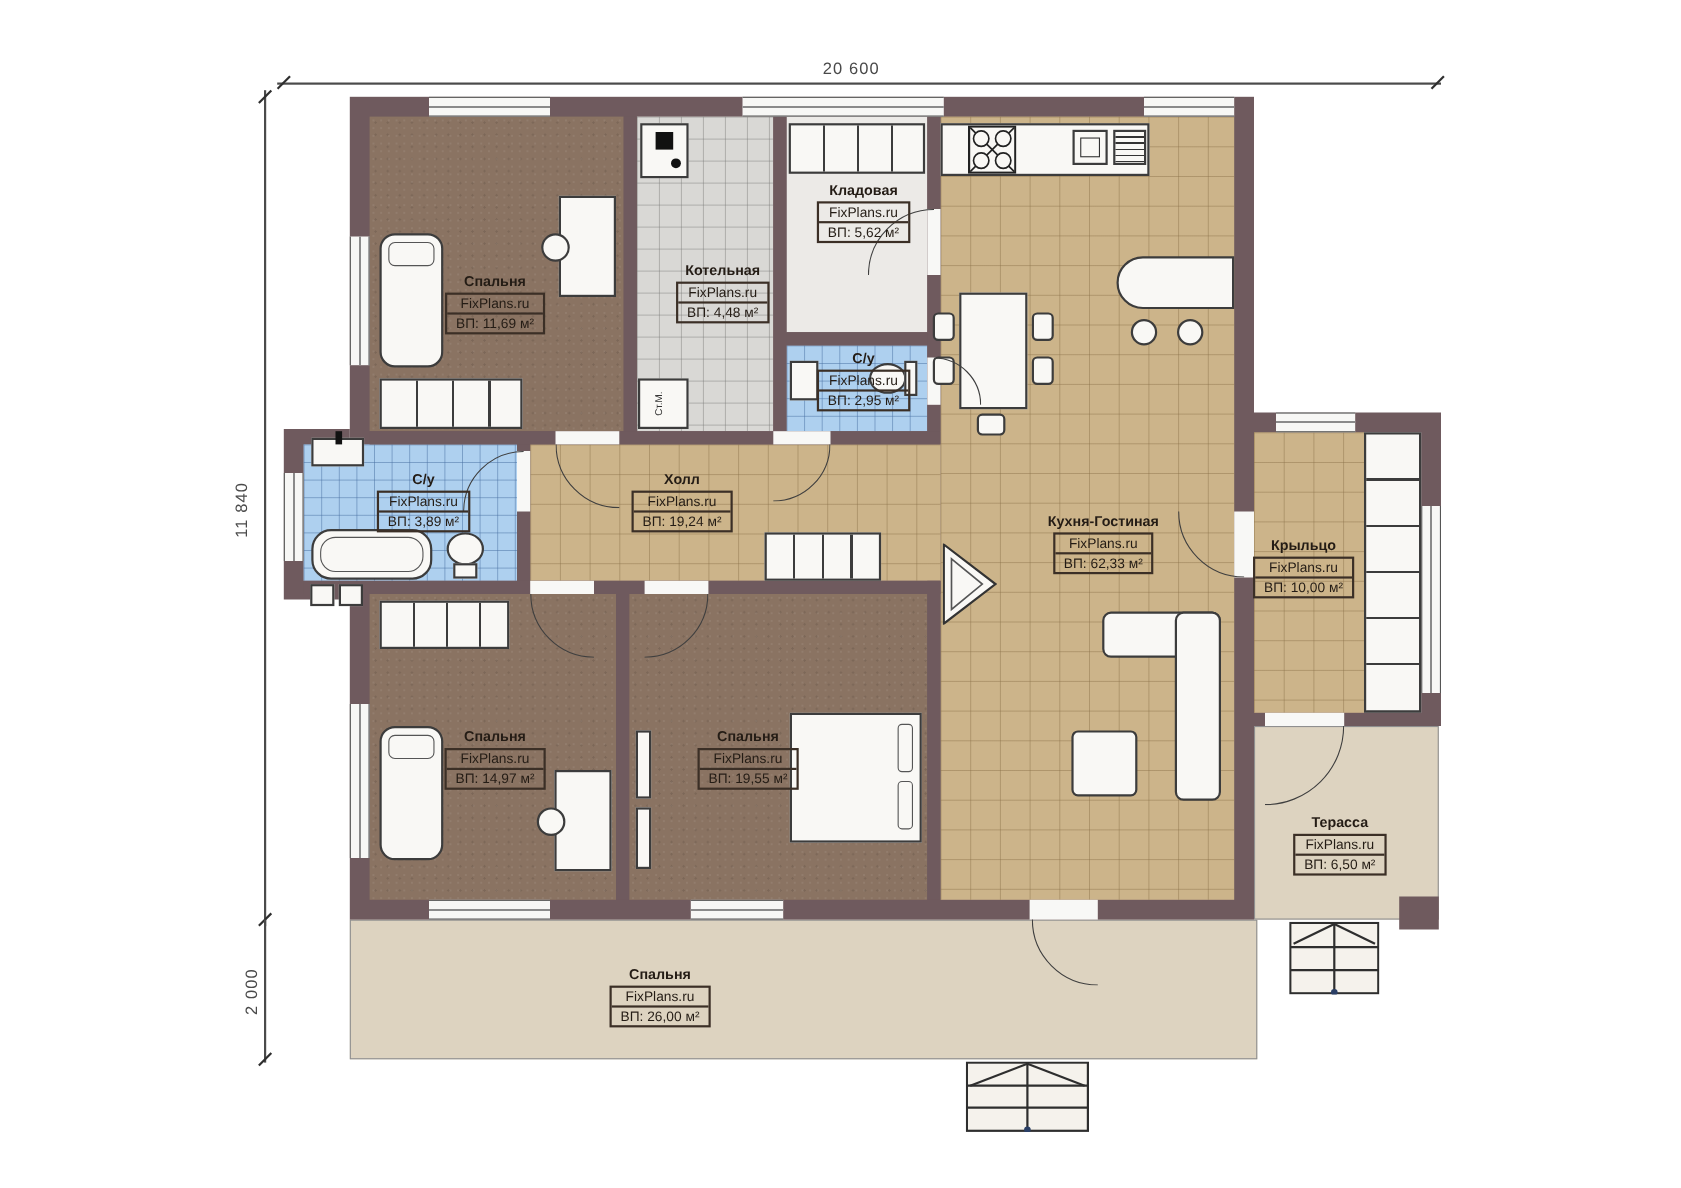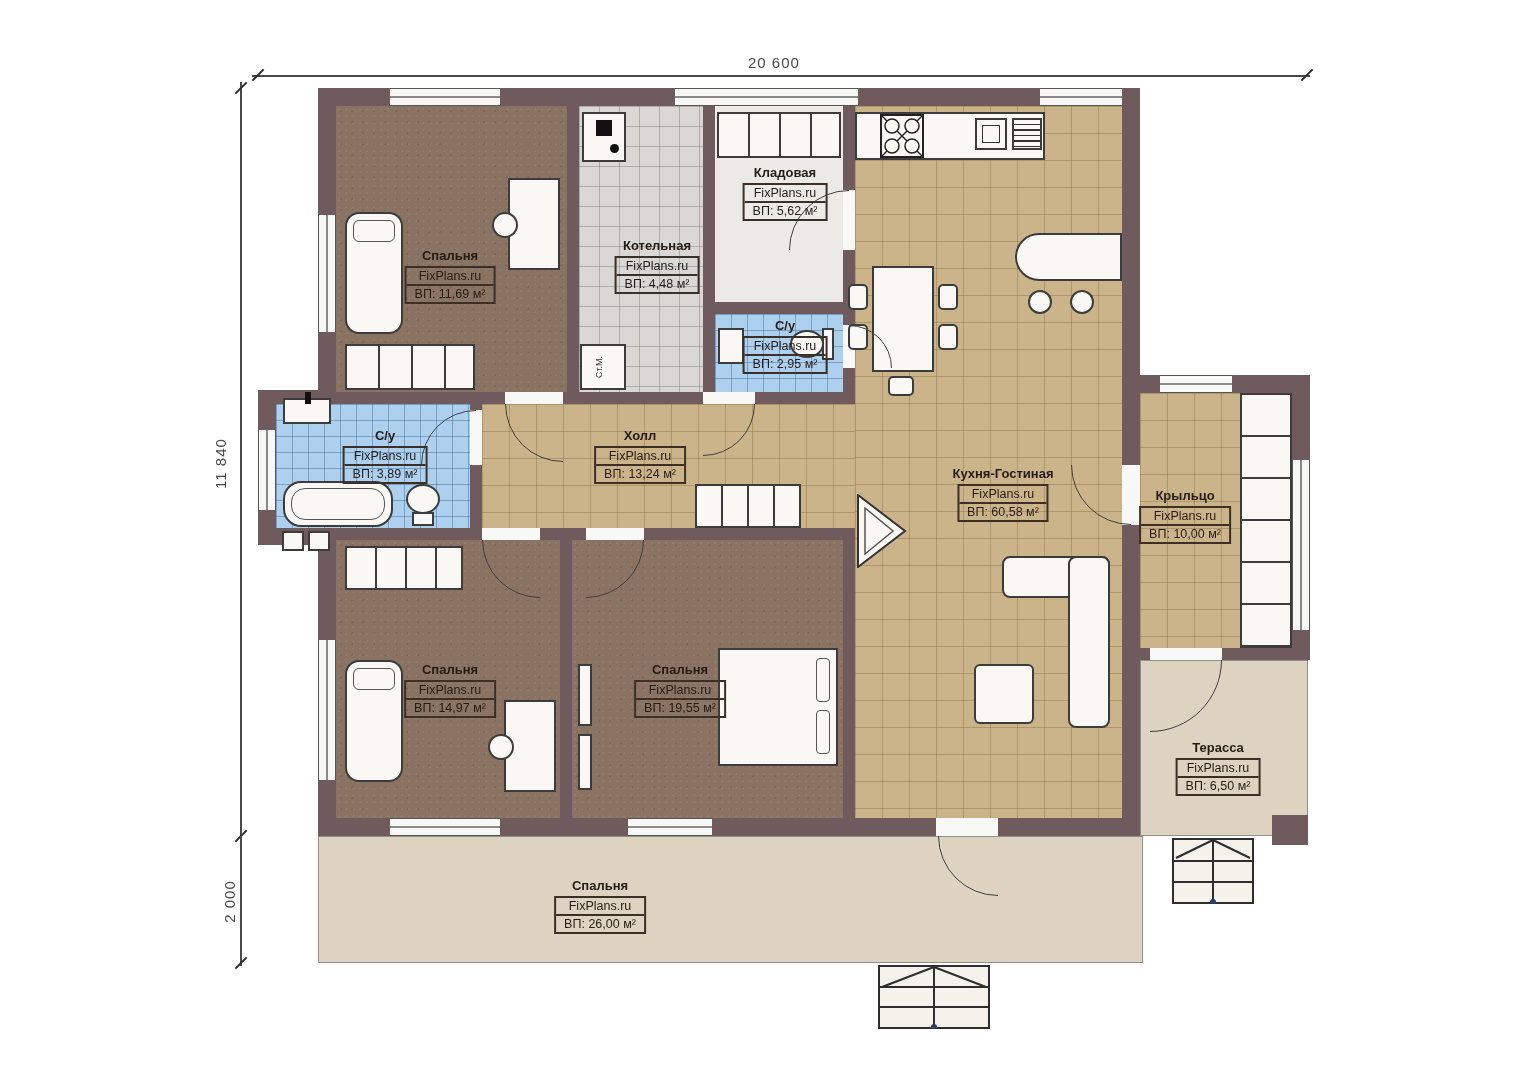--- a/index.html
+++ b/index.html
@@ -227,29 +227,29 @@
   <div class="a room-label" style="left:785px;top:318px;">
     <div class="room-title">С/у</div>
     <div class="lbl-box"><div class="row">FixPlans.ru</div>
     <div class="row">ВП: 2,95 м²</div></div>
   </div>
   <div class="a room-label" style="left:385px;top:428px;">
     <div class="room-title">С/у</div>
     <div class="lbl-box"><div class="row">FixPlans.ru</div>
     <div class="row">ВП: 3,89 м²</div></div>
   </div>
-  <div class="a room-label" style="left:620px;top:428px;margin-left:20px;">
+  <div class="a room-label" style="left:620px;top:428px;">
     <div class="room-title">Холл</div>
     <div class="lbl-box"><div class="row">FixPlans.ru</div>
-    <div class="row">ВП: 13,24 м²</div></div>
+    <div class="row">ВП: 19,24 м²</div></div>
   </div>
   <div class="a room-label" style="left:1003px;top:466px;">
     <div class="room-title">Кухня-Гостиная</div>
     <div class="lbl-box"><div class="row">FixPlans.ru</div>
-    <div class="row">ВП: 60,58 м²</div></div>
+    <div class="row">ВП: 62,33 м²</div></div>
   </div>
   <div class="a room-label" style="left:1185px;top:488px;">
     <div class="room-title">Крыльцо</div>
     <div class="lbl-box"><div class="row">FixPlans.ru</div>
     <div class="row">ВП: 10,00 м²</div></div>
   </div>
   <div class="a room-label" style="left:450px;top:662px;">
     <div class="room-title">Спальня</div>
     <div class="lbl-box"><div class="row">FixPlans.ru</div>
     <div class="row">ВП: 14,97 м²</div></div>

